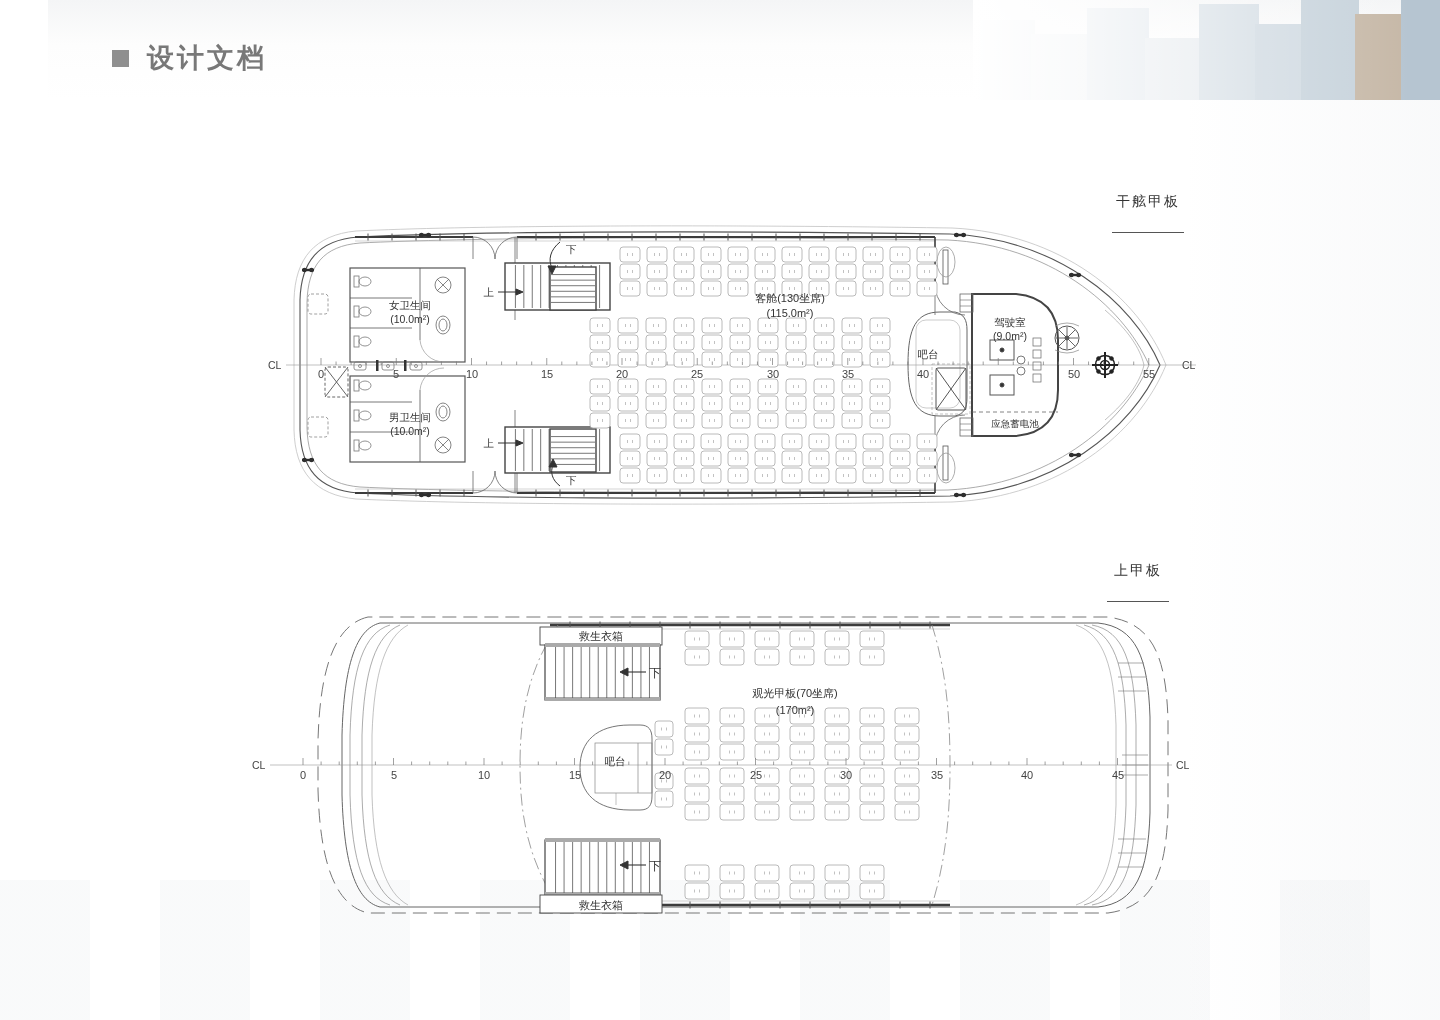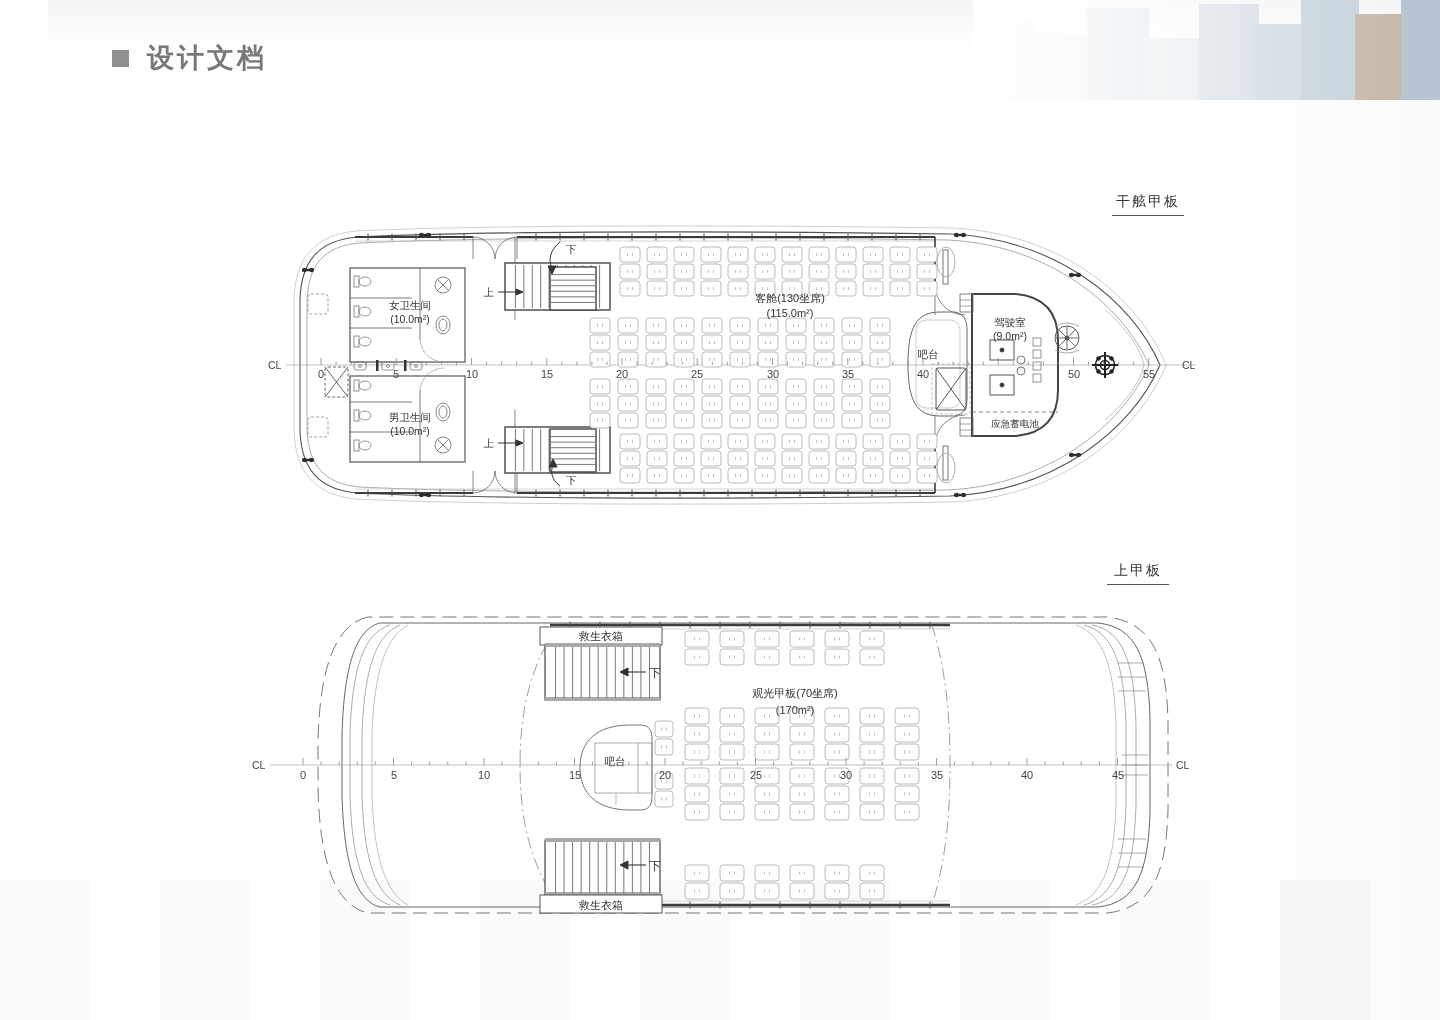--- a/index.html
+++ b/index.html
@@ -15,21 +15,21 @@
   .page-title{font-size:27px;font-weight:bold;color:#787878;letter-spacing:3px;}
   
   .city{position:absolute;right:0;top:0;width:515px;height:100px;overflow:hidden;}
   .city .b{position:absolute;bottom:0;}
   .win{background-image:repeating-linear-gradient(0deg,rgba(255,255,255,.55) 0 2px,transparent 2px 6px),
        repeating-linear-gradient(90deg,rgba(110,130,150,.28) 0 3px,transparent 3px 8px);}
   .cityfade{position:absolute;inset:0;
        background:linear-gradient(90deg,#ffffff 0%,rgba(255,255,255,.75) 22%,rgba(255,255,255,.25) 55%,rgba(255,255,255,0) 85%);}
   
   .plan-title{position:absolute;font-size:14px;color:#333;text-align:center;
-              border-bottom:1px solid #555;padding-bottom:4px;letter-spacing:2px;}
+              border-bottom:1px solid #555;padding-bottom:21px;letter-spacing:2px;}
   svg{position:absolute;}
   svg text{font-family:"Liberation Sans","DejaVu Sans",sans-serif;fill:#333;}
   .num{font-size:11px;fill:#444;}
   .cl{font-size:10.5px;fill:#444;}
   .lbl{font-size:10.5px;}
   .lbl-s{font-size:9.5px;}
   .lbl-m{font-size:11px;}
 </style>
 </head>
 <body>

